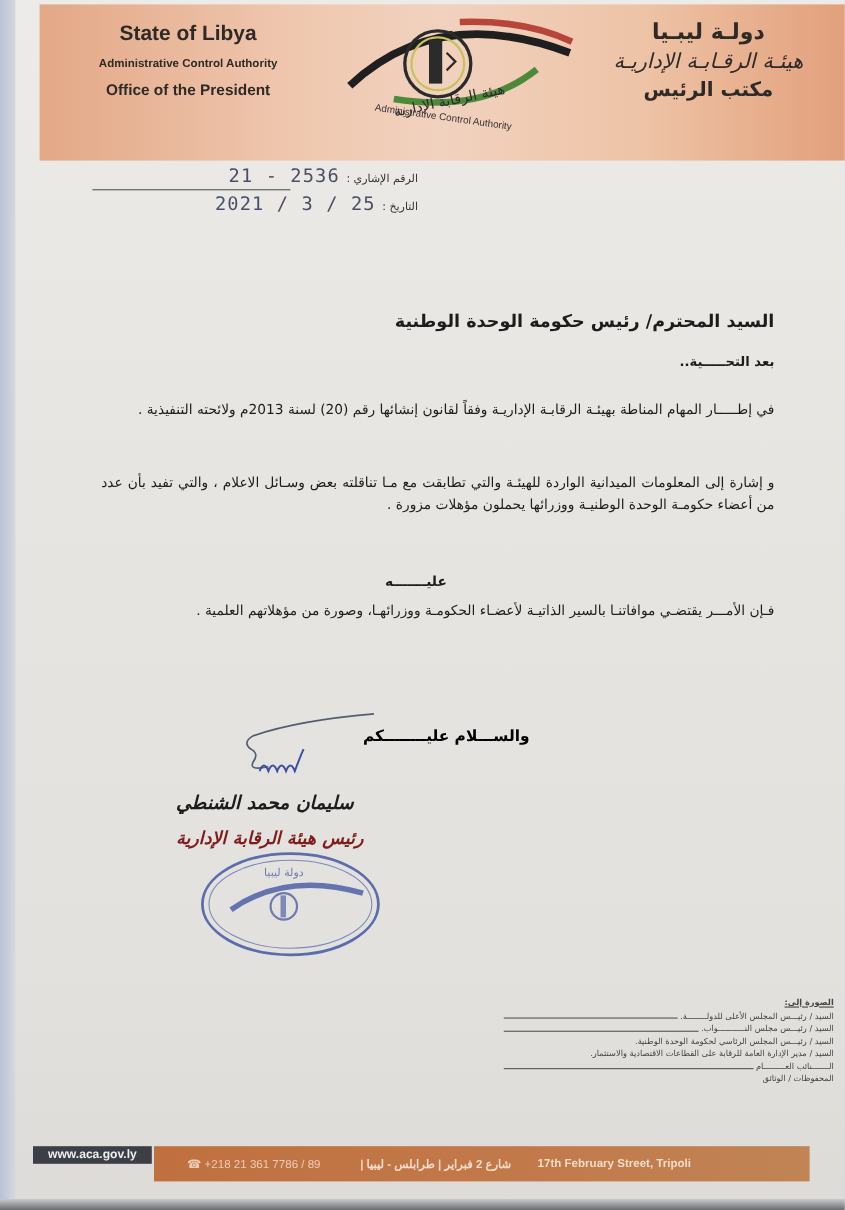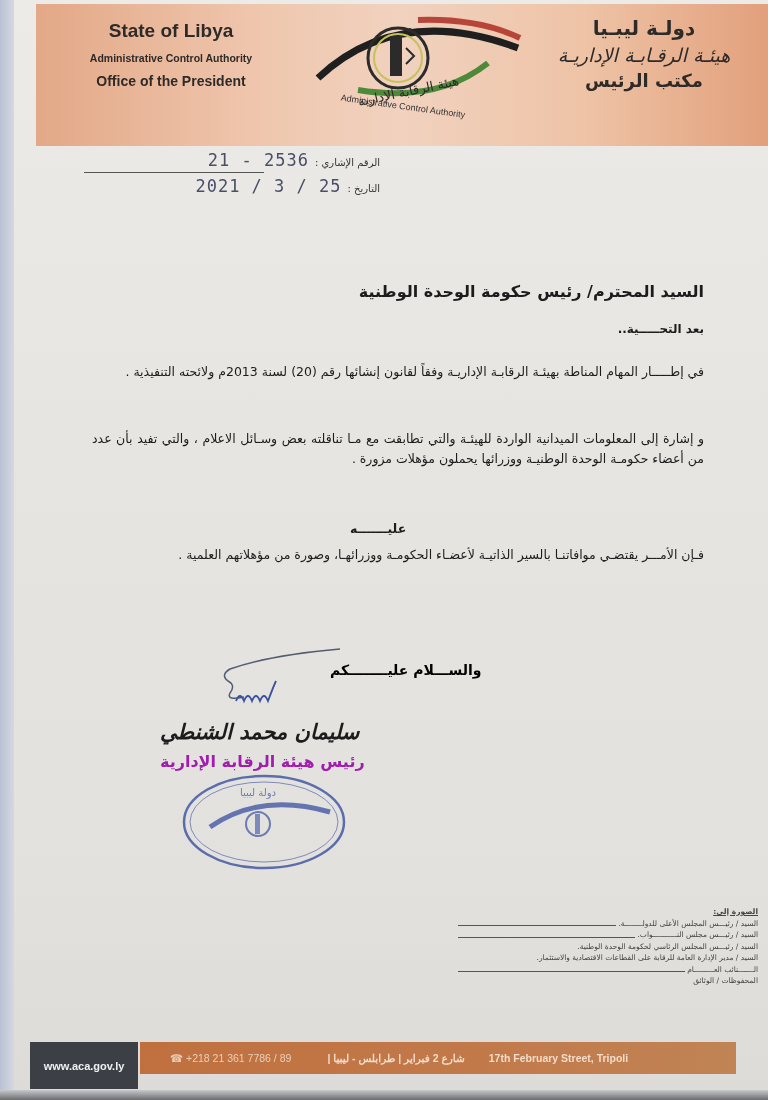--- a/index.html
+++ b/index.html
@@ -43,34 +43,34 @@
     .ar { direction: rtl; color: #1c1c1c; }
     .salute { position: absolute; right: 64px; top: 277px; width: 460px; font-weight: bold; font-size: 16px; line-height: 30px; }
     .greet { position: absolute; right: 64px; top: 322px; font-weight: bold; font-size: 12px; }
     .para { position: absolute; right: 64px; width: 612px; font-size: 12.5px; line-height: 20px; text-align: justify; text-align-last: right; }
     .p1 { top: 362px; }
     .p2 { top: 429px; }
     .alaihi { position: absolute; left: 350px; top: 521px; font-size: 12.5px; font-weight: bold; color: #1c1c1c; direction: rtl; }
     .p3 { top: 545px; }
     .closing { position: absolute; left: 330px; top: 662px; font-weight: bold; font-size: 14px; direction: rtl; }
 
-    .sig-name { position: absolute; left: 160px; top: 720px; font-weight: bold; font-style: italic; font-size: 21px; direction: rtl; color: #1c1c1c; }
-    .sig-title { position: absolute; left: 160px; top: 752px; font-weight: bold; font-size: 16px; direction: rtl; color: #a21caf; }
+    .sig-name { position: absolute; left: 160px; top: 720px; font-weight: bold; font-style: italic; font-size: 17px; direction: rtl; color: #1c1c1c; }
+    .sig-title { position: absolute; left: 160px; top: 752px; font-weight: bold; font-style: italic; font-size: 16px; direction: rtl; color: #7f1d1d; }
     .signature { position: absolute; left: 200px; top: 645px; width: 150px; height: 60px; }
     .stamp { position: absolute; left: 180px; top: 772px; width: 168px; height: 100px; }
 
     
     .cc { position: absolute; right: 10px; top: 906px; width: 330px; direction: rtl; font-size: 7.5px; color: #444; line-height: 11.5px; }
     .cc-title { text-decoration: underline; font-weight: bold; }
     .cc-item { display: flex; justify-content: flex-start; }
     .cc-item .fill { flex: 1; border-bottom: 1px solid #555; margin: 0 2px 3px 30px; }
 
     
     .footer-site {
-      position: absolute; left: 30px; top: 1042px; width: 108px; height: 47px;
+      position: absolute; left: 30px; top: 1042px; width: 108px; height: 16px;
       background: #3c3f45; color: #f0f0f0; font-family: "Liberation Sans", sans-serif; font-weight: bold; font-size: 11px;
       display: flex; align-items: center; justify-content: center;
     }
     .footer-bar {
       position: absolute; left: 140px; top: 1042px; width: 596px; height: 32px;
       background: linear-gradient(90deg, #c0703f, #c27a4b 60%, #c08455);
       color: #f3dcc9; display: flex; align-items: center; font-size: 10.5px;
       font-family: "Liberation Sans", sans-serif;
     }
     .footer-bar .phone { margin-left: 30px; opacity: 0.85; }

